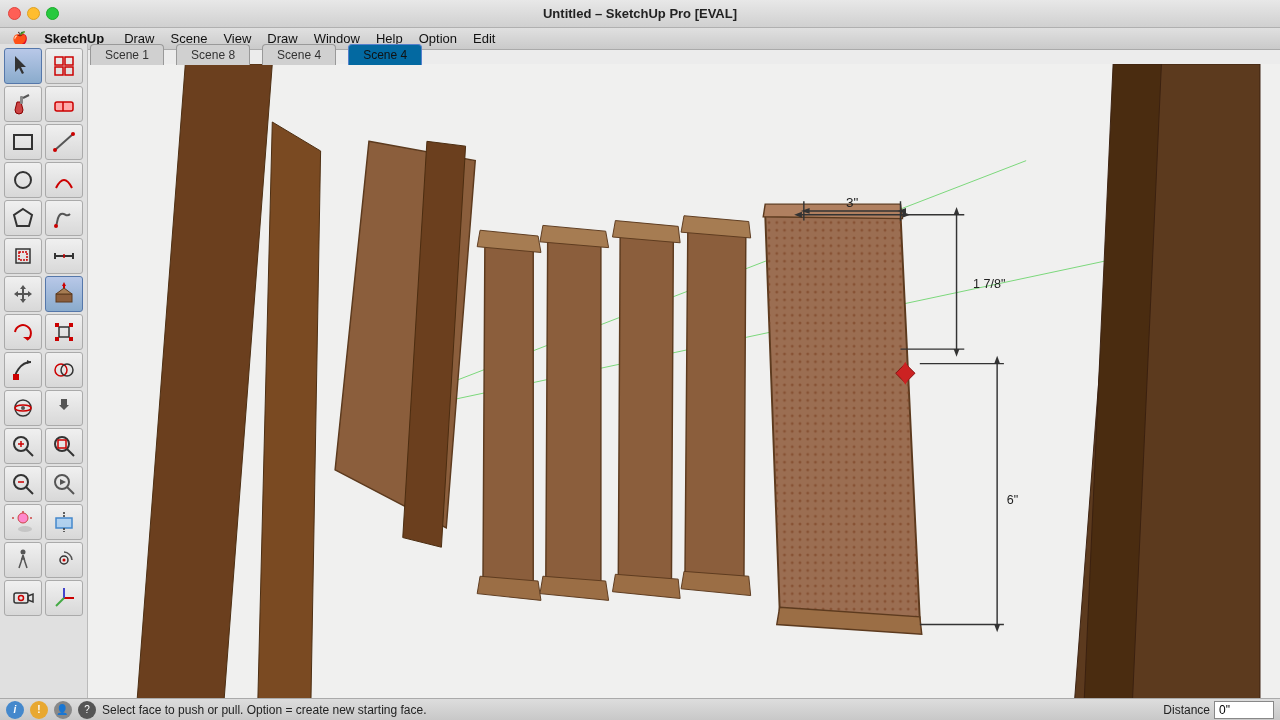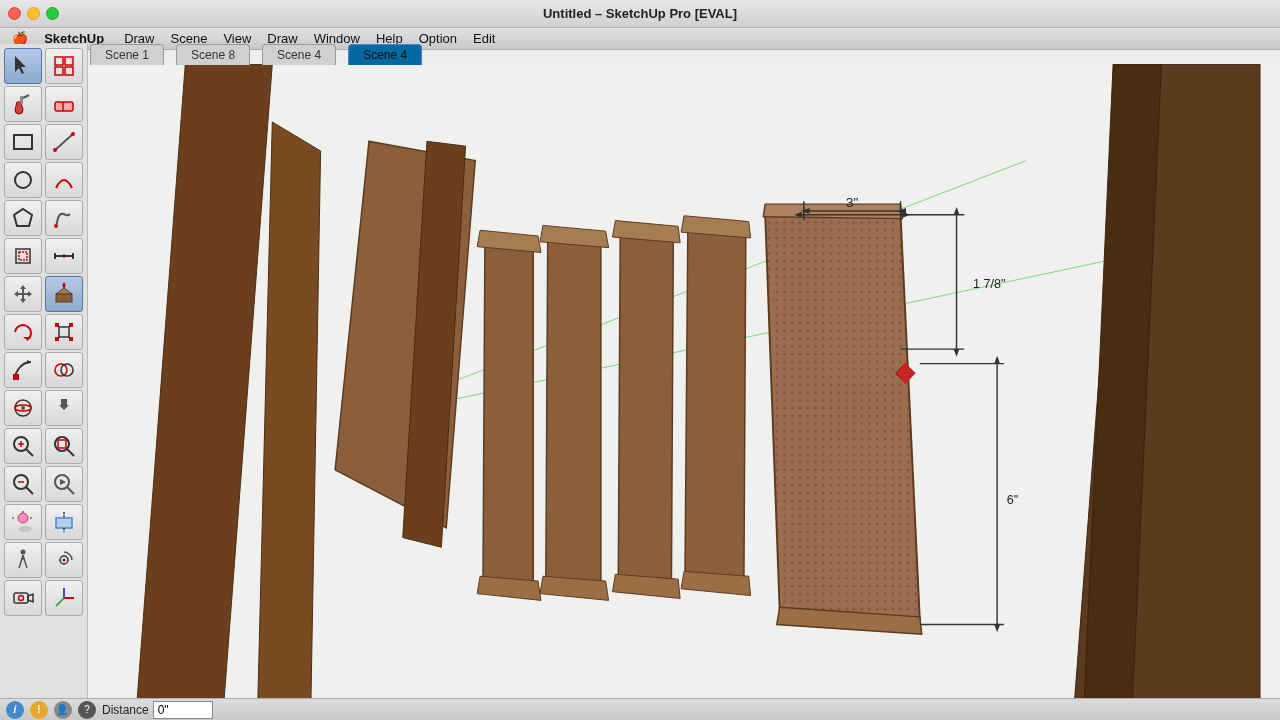--- a/index.html
+++ b/index.html
@@ -525,15 +525,16 @@
   </svg>
 </div>
 
 <div id="status-bar">
   <div class="status-icons">
     <div class="status-icon status-icon-i">i</div>
     <div class="status-icon status-icon-warn">!</div>
     <div class="status-icon status-icon-user">👤</div>
     <div class="status-icon status-icon-help">?</div>
   </div>
+  <span id="status-message">Select face to push or pull.  Option = create new starting face.</span>
   <span id="distance-label">Distance</span>
   <input id="distance-value" type="text" value="0&quot;" readonly="" style="">
 </div>
 
 </body></html>

